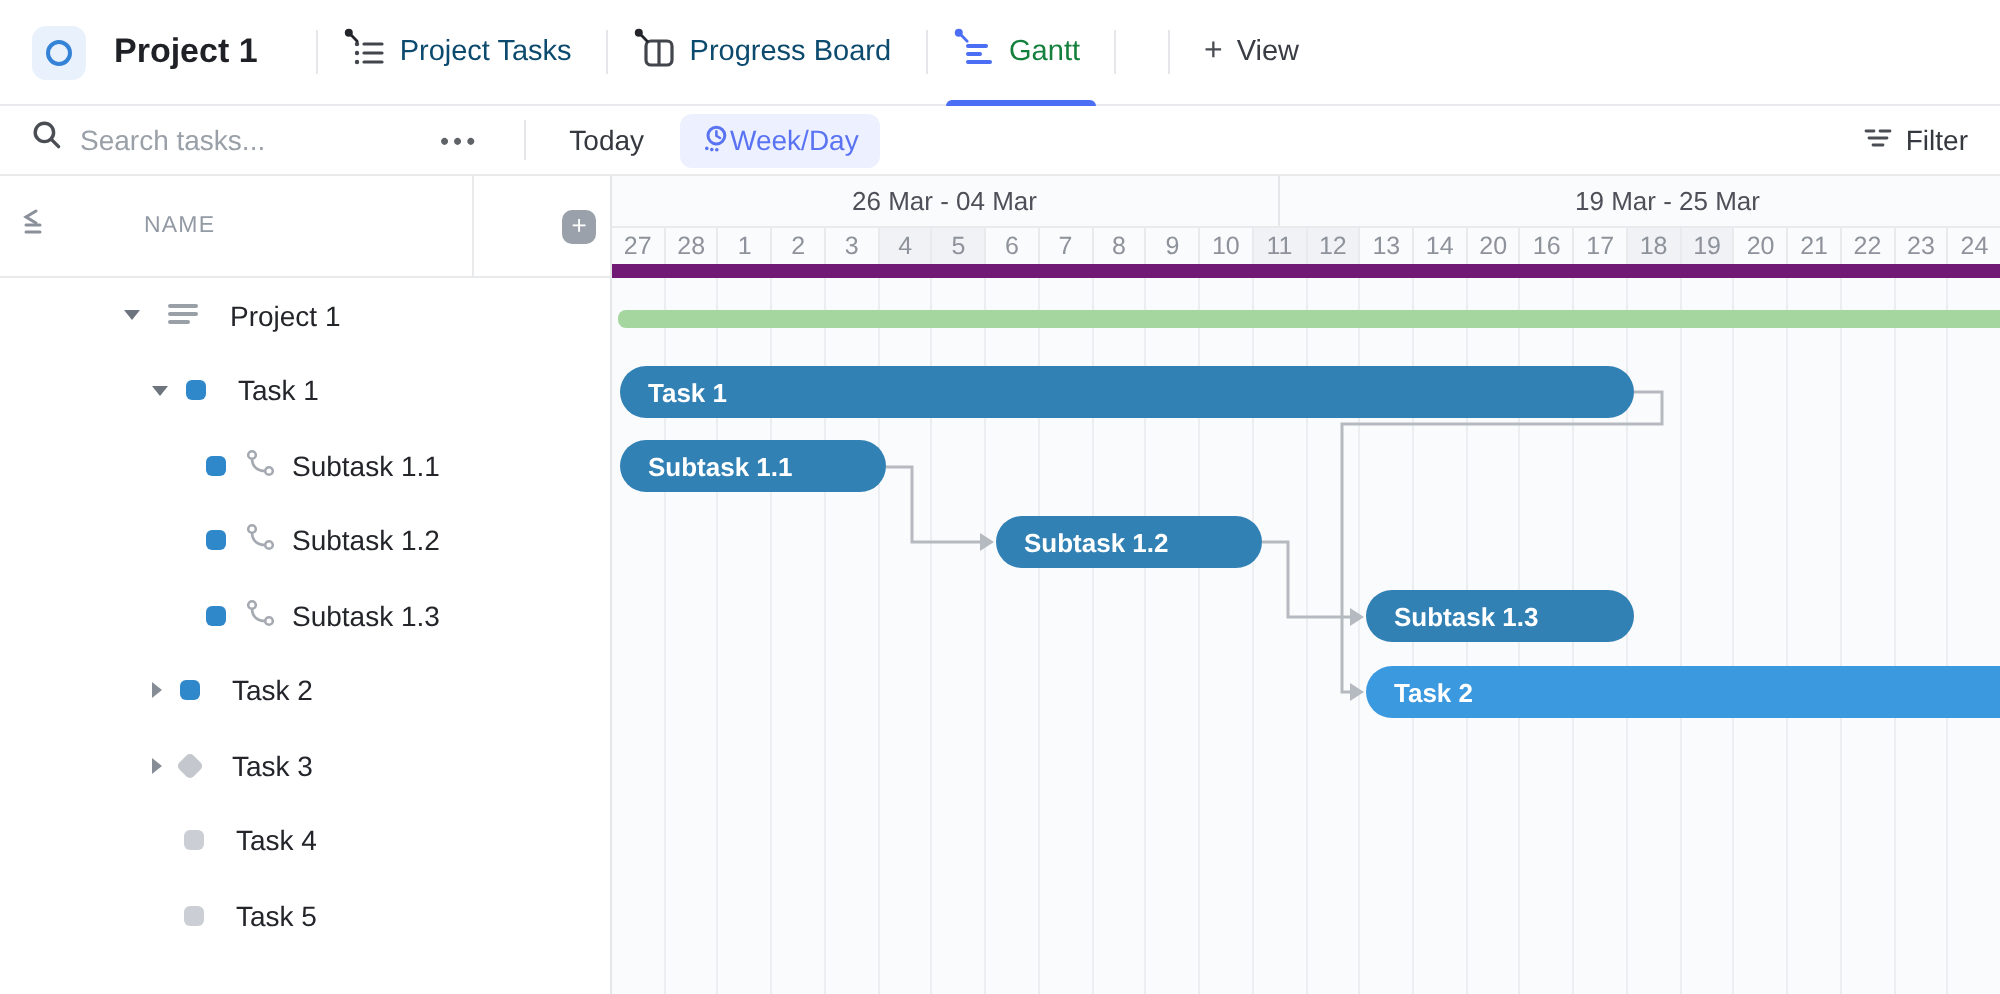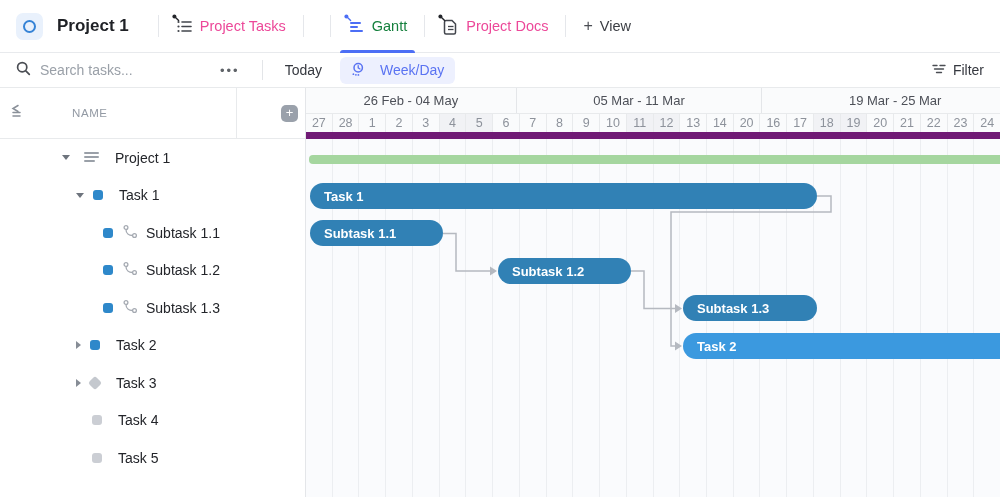--- a/index.html
+++ b/index.html
@@ -5,38 +5,38 @@
   * { margin:0; padding:0; box-sizing:border-box; }
   html,body { width:1000px; height:497px; font-family:"Liberation Sans", sans-serif; background:#fff; overflow:hidden; }
   .app { position:relative; width:1000px; height:497px; background:#fff; }
 
   
   .topbar { position:absolute; top:0; left:0; right:0; height:53px; display:flex; align-items:center; padding:0 18px 0 16px; border-bottom:1px solid #e8eaed; background:#fff; }
   .logo-sq { width:27px; height:27px; border-radius:7px; background:#e9f1fc; display:flex; align-items:center; justify-content:center; margin-right:14px; }
   .logo-ring { width:13px; height:13px; border:2.5px solid #3583d6; border-radius:50%; }
   .proj-title { font-size:17px; font-weight:700; color:#1f2126; margin-right:16px; }
   .vdiv { width:1px; height:22px; background:#e5e7eb; margin:0 13px; }
-  .tab { position:relative; display:flex; align-items:center; gap:7px; height:53px; padding:0 4px; font-size:14.5px; font-weight:500; color:#ec4899; cursor:pointer; }
+  .tab { position:relative; display:flex; align-items:center; gap:7px; height:53px; padding:0 4px; font-size:14.5px; font-weight:500; color:#0c4a6e; cursor:pointer; }
   .tab .ticon { position:relative; width:17px; height:17px; }
   .tab .ticon svg { display:block; }
   .tab .pin { position:absolute; top:-5px; left:-5px; }
   .tab.active { color:#15803d; }
   .tab.active .underline { position:absolute; bottom:0; left:-4px; right:-4px; height:3px; background:#4c6ef5; border-radius:3px 3px 0 0; }
   .addview { display:flex; align-items:center; gap:7px; font-size:14.5px; color:#3a3d43; cursor:pointer; margin-left:4px; }
   .plus-glyph { font-size:16px; color:#4a4d53; font-weight:400; }
 
   
   .toolbar { position:absolute; top:53px; left:0; right:0; height:35px; display:flex; align-items:center; padding:0 16px; border-bottom:1px solid #e8eaec; background:#fff; }
   .search-wrap { display:flex; align-items:center; gap:9px; width:190px; }
   .search-input { border:none; outline:none; font-size:14px; color:#3a3d43; width:150px; font-family:"Liberation Sans",sans-serif; background:transparent; }
   .search-input::placeholder { color:#9aa0a8; }
   .ellipsis { color:#5f6368; font-size:13px; letter-spacing:2px; margin:0 10px 0 14px; cursor:pointer; }
   .tb-div { width:1px; height:20px; background:#e3e5e8; margin:0 12px; }
   .today-btn { font-size:14px; color:#35383f; cursor:pointer; margin:0 10px; }
-  .zoom-btn { display:flex; align-items:center; gap:15px; background:#edf0fe; color:#5a73f2; font-size:14px; padding:5px 11px; border-radius:6px; cursor:pointer; margin-left:8px; }
+  .zoom-btn { display:flex; align-items:center; gap:0; background:#edf0fe; color:#5a73f2; font-size:14px; padding:5px 11px; border-radius:6px; cursor:pointer; margin-left:8px; }
   .filter-btn { margin-left:auto; display:flex; align-items:center; gap:7px; font-size:14px; color:#35383f; cursor:pointer; }
 
   
   .main { position:absolute; top:88px; left:0; right:0; bottom:0; display:flex; }
   .left-panel { width:305px; background:#fff; flex:none; }
   .lp-header { height:51px; display:flex; border-bottom:1px solid #e8eaec; }
   .name-col { width:237px; border-right:1px solid #e8eaec; display:flex; align-items:center; }
   .collapse-ic { margin:0 0 0 10px; cursor:pointer; }
   .name-label { margin-left:44px; font-size:11.5px; letter-spacing:0.6px; color:#939aa4; font-weight:500; }
   .add-col { flex:1; display:flex; align-items:center; justify-content:flex-end; padding-right:7px; }
@@ -110,20 +110,35 @@
             <svg width="9" height="9" viewBox="0 0 9 9">
               <circle cx="3.4" cy="3.4" r="2" fill="#23252a"></circle>
               <line x1="4.8" y1="4.8" x2="7.6" y2="7.6" stroke="#23252a" stroke-width="1.4" stroke-linecap="round"></line>
             </svg>
           </span>
       </span>
       <span>Project Tasks</span>
     </div>
     <div class="vdiv"></div>
 
+    <div class="tab">
+      <span class="ticon">
+        <svg width="17" height="17" viewBox="0 0 17 17">
+            <rect x="2" y="2.5" width="13" height="12" rx="2.5" fill="none" stroke="#42454c" stroke-width="1.6"></rect>
+            <line x1="8.5" y1="2.5" x2="8.5" y2="14.5" stroke="#42454c" stroke-width="1.6"></line>
+          </svg>
+        <span class="pin">
+            <svg width="9" height="9" viewBox="0 0 9 9">
+              <circle cx="3.4" cy="3.4" r="2" fill="#23252a"></circle>
+              <line x1="4.8" y1="4.8" x2="7.6" y2="7.6" stroke="#23252a" stroke-width="1.4" stroke-linecap="round"></line>
+            </svg>
+          </span>
+      </span>
+      <span>Progress Board</span>
+    </div>
     <div class="vdiv"></div>
 
     <div class="tab active">
       <span class="ticon">
         <svg width="17" height="17" viewBox="0 0 17 17">
             <g stroke="#4c6ef5" stroke-width="2" stroke-linecap="round">
               <line x1="3" y1="5" x2="12" y2="5"></line>
               <line x1="3" y1="9" x2="9" y2="9"></line>
               <line x1="3" y1="13" x2="14" y2="13"></line>
             </g>
@@ -133,36 +148,20 @@
               <circle cx="3.4" cy="3.4" r="2" fill="#4c6ef5"></circle>
               <line x1="4.8" y1="4.8" x2="7.6" y2="7.6" stroke="#4c6ef5" stroke-width="1.4" stroke-linecap="round"></line>
             </svg>
           </span>
       </span>
       <span>Gantt</span>
       <span class="underline"></span>
     </div>
     <div class="vdiv"></div>
 
-    <div class="tab">
-      <span class="ticon">
-        <svg width="17" height="17" viewBox="0 0 17 17">
-            <path d="M4 2.5 h6 l3.5 3.5 v8.5 a1.5 1.5 0 0 1 -1.5 1.5 h-8 a1.5 1.5 0 0 1 -1.5 -1.5 v-10.5 a1.5 1.5 0 0 1 1.5 -1.5 z" fill="none" stroke="#42454c" stroke-width="1.5"></path>
-            <line x1="6" y1="8.5" x2="11.5" y2="8.5" stroke="#42454c" stroke-width="1.3"></line>
-            <line x1="6" y1="11.5" x2="11.5" y2="11.5" stroke="#42454c" stroke-width="1.3"></line>
-          </svg>
-        <span class="pin">
-            <svg width="9" height="9" viewBox="0 0 9 9">
-              <circle cx="3.4" cy="3.4" r="2" fill="#23252a"></circle>
-              <line x1="4.8" y1="4.8" x2="7.6" y2="7.6" stroke="#23252a" stroke-width="1.4" stroke-linecap="round"></line>
-            </svg>
-          </span>
-      </span>
-      <span>Project Docs</span>
-    </div>
     <div class="vdiv"></div>
 
     <div class="addview">
       <span class="plus-glyph">+</span>
       <span>View</span>
     </div>
   </div>
 
   <div class="toolbar">
     <div class="search-wrap">
@@ -304,22 +303,21 @@
         <div class="tree-row d1 nocaret">
           <span class="sq gray"></span>
           <span class="row-label">Task 5</span>
         </div>
       </div>
     </div>
 
     <div class="right-panel">
 
       <div class="weeks-row">
-        <div class="week-cell" style="flex:6">26 Feb - 04 May</div>
-        <div class="week-cell" style="flex:7">05 Mar - 11 Mar</div>
+        <div class="week-cell" style="flex:6">26 Mar - 04 Mar</div>
         <div class="week-cell" style="flex:6">19 Mar - 25 Mar</div>
       </div>
 
       <div class="days-row">
         <div class="day-cell">27</div>
         <div class="day-cell">28</div>
         <div class="day-cell">1</div>
         <div class="day-cell">2</div>
         <div class="day-cell">3</div>
         <div class="day-cell weekend">4</div>

